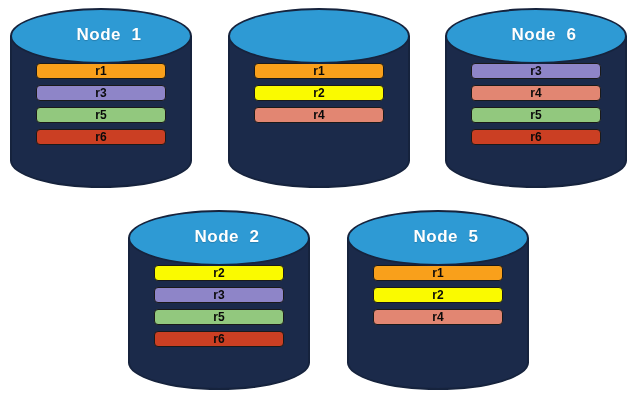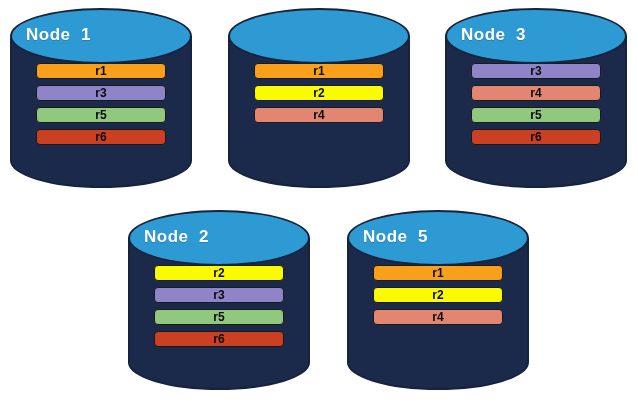--- a/index.html
+++ b/index.html
@@ -39,23 +39,23 @@
     left: 0;
     width: 100%;
     background: #2E9AD4;
     border: 2px solid #16233D;
     box-sizing: border-box;
     border-radius: 50% / 50%;
     z-index: 3;
   }
   .node-title {
     position: absolute;
-    left: 16px;
+    left: 8px;
     width: 100%;
-    text-align: left;
+    text-align: center;
     color: #FFFFFF;
     font-weight: bold;
     font-size: 17px;
     letter-spacing: 0.5px;
     z-index: 4;
     white-space: pre;
     text-shadow: 0 1px 1px rgba(0,0,0,0.18);
   }
   .bars {
     position: absolute;
@@ -98,21 +98,21 @@
       <div class="cyl-top" style="top: 0px; height: 56px;"></div>
       <div class="bars" style="top: 55px;">
         <div class="bar" style="background: rgb(249, 160, 27); width: 130px;">r1</div>
         <div class="bar" style="background: rgb(250, 250, 0); width: 130px;">r2</div>
         <div class="bar" style="background: rgb(226, 134, 114); width: 130px;">r4</div>
       </div>
     </div>
     <div class="node" style="left: 445px; top: 8px; width: 182px; height: 180px;">
       <div class="cyl-body" style="top: 28px; height: 152px;"></div>
       <div class="cyl-top" style="top: 0px; height: 56px;"></div>
-      <div class="node-title" style="top: 17px;">Node  3</div>
+      <div class="node-title" style="top: 17px;">Node  6</div>
       <div class="bars" style="top: 55px;">
         <div class="bar" style="background: rgb(142, 133, 200); width: 130px;">r3</div>
         <div class="bar" style="background: rgb(226, 134, 114); width: 130px;">r4</div>
         <div class="bar" style="background: rgb(146, 200, 126); width: 130px;">r5</div>
         <div class="bar" style="background: rgb(203, 63, 35); width: 130px;">r6</div>
       </div>
     </div>
     <div class="node" style="left: 128px; top: 210px; width: 182px; height: 180px;">
       <div class="cyl-body" style="top: 28px; height: 152px;"></div>
       <div class="cyl-top" style="top: 0px; height: 56px;"></div>

